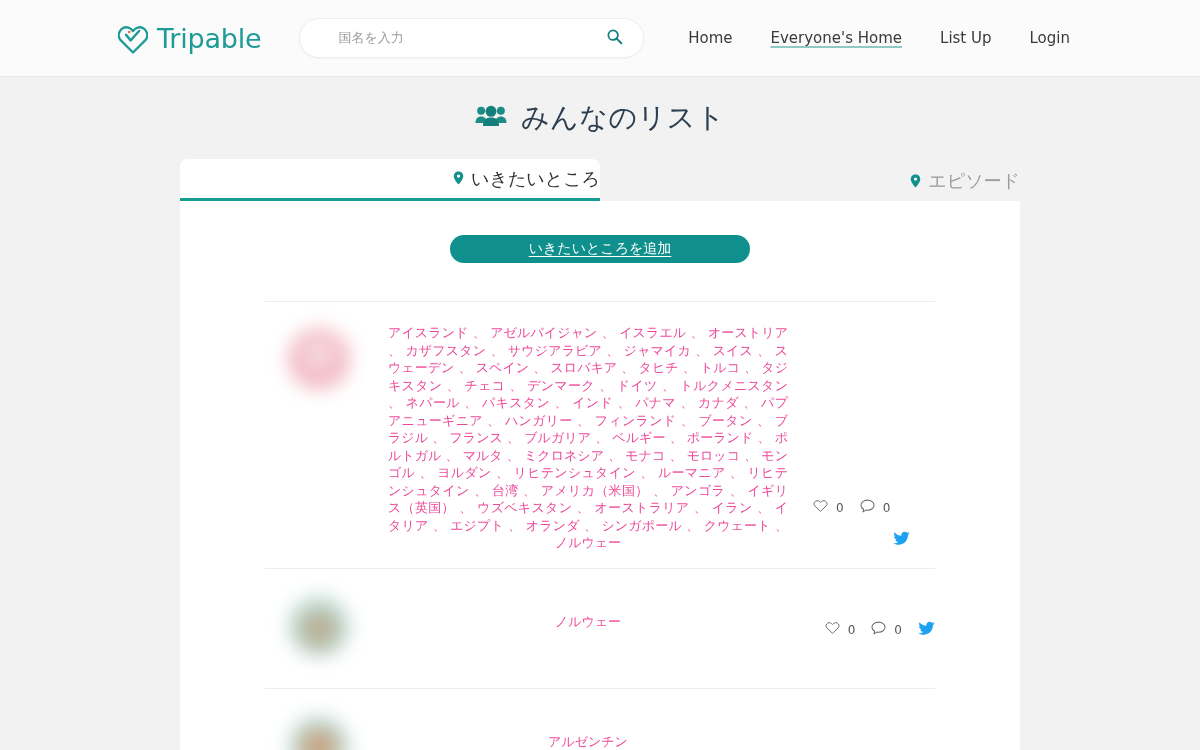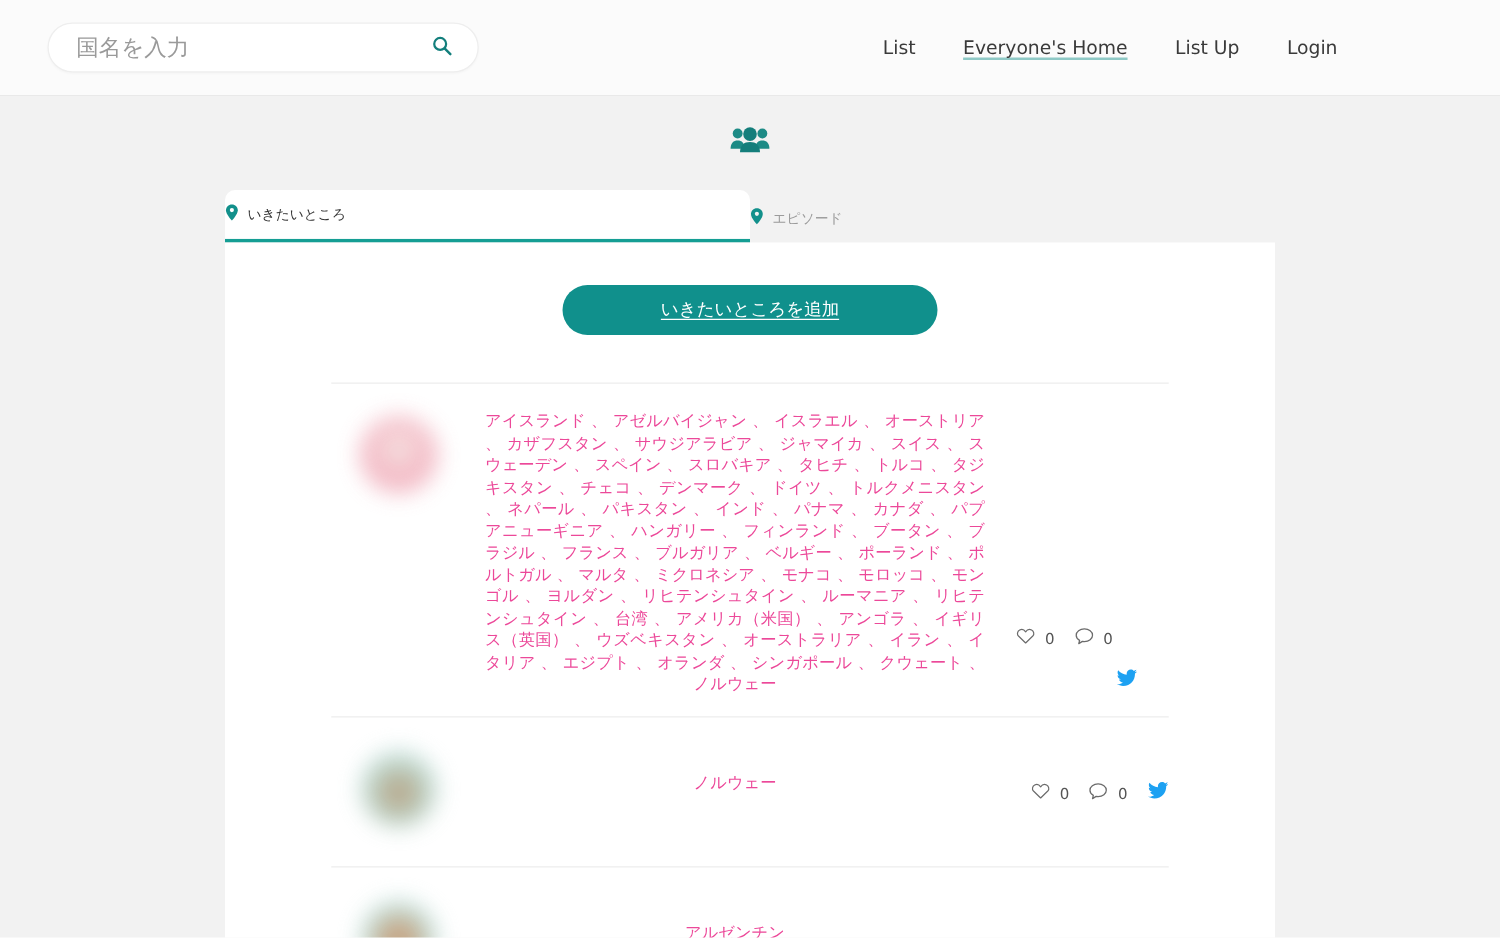--- a/index.html
+++ b/index.html
@@ -50,24 +50,25 @@
     display: flex;
     align-items: center;
     padding: 0 16px 0 20px;
     box-shadow: 0 1px 2px rgba(0,0,0,0.03);
   }
   .search-input {
     flex: 1;
     border: 0;
     outline: 0;
     background: transparent;
-    font-size: 18px;
-    font-family: Liberation Sans, sans-serif;
+    font-size: 13px;
+    font-family: Liberation Mono, monospace;
     color: #444;
     height: 100%;
+    margin-left: 16px;
   }
   .search-input::placeholder { color: #9a9a9a; }
   .search-btn {
     background: transparent; border: 0; cursor: pointer;
     padding: 0 4px; display: flex; align-items: center;
   }
 
   .nav {
     position: absolute;
     right: 130px;
@@ -112,23 +113,23 @@
   .tabs {
     display: flex;
     height: 42px;
     align-items: flex-end;
   }
   .tab {
     flex: 1;
     height: 40px;
     display: flex;
     align-items: center;
-    justify-content: flex-start;
+    justify-content: flex-end;
     gap: 7px;
-    font-size: 11px;
+    font-size: 18px;
     color: #9b9b9b;
     cursor: pointer;
     border-radius: 8px 8px 0 0;
     font-family: "DejaVu Sans", "Liberation Sans", sans-serif;
     user-select: none;
   }
   .tab.active {
     background: #ffffff;
     color: #333;
     height: 42px;
@@ -138,21 +139,21 @@
 
   .card {
     background: #ffffff;
     min-height: 520px;
     padding-top: 34px;
   }
 
   .add-btn-row { display: flex; justify-content: center; }
   .add-btn {
     width: 300px;
-    height: 40px;
+    height: 28px;
     background: #10908c;
     color: #ffffff;
     border: 0;
     border-radius: 24px;
     font-size: 14px;
     cursor: pointer;
     font-family: "DejaVu Sans", "Liberation Sans", sans-serif;
     text-decoration: underline;
     text-underline-offset: 2.5px;
   }
@@ -217,52 +218,63 @@
   }
   .stat-count { font-size: 12px; color: #555; font-family: "DejaVu Sans", sans-serif; }
   .tw-btn { cursor: pointer; display: flex; align-items: center; }
   .tw-align-right { margin-left: 80px; }
 </style>
 </head>
 <body>
 
 <div class="header">
 
+  <a class="brand" href="#">
+    <span class="brand-icon">
+      <svg viewBox="0 0 32 33" width="30" height="31" xmlns="http://www.w3.org/2000/svg">
+        <path d="M16 31.5 2.5 18 C-0.5 14 0.5 8 5 5.5 C9 3.3 13.5 5 16 8.5 C18.5 5 23 3.3 27 5.5 C31.5 8 32.5 14 29.5 18 Z" fill="none" stroke="#1d9b96" stroke-width="2.4" stroke-linejoin="round"></path>
+        <path d="M8.5 12.5 L13.5 18.5 L22.5 8.5" fill="none" stroke="#1d9b96" stroke-width="2.6" stroke-linecap="round" stroke-linejoin="round"></path>
+        <circle cx="12" cy="9.5" r="1.4" fill="#d87a3c"></circle>
+      </svg>
+    </span>
+    <span class="brand-name">Tripable</span>
+  </a>
 
   <div class="search-wrap">
     <input class="search-input" type="text" placeholder="国名を入力" style="">
     <button class="search-btn">
       <span>
         <svg width="17" height="17" viewBox="0 0 20 20" xmlns="http://www.w3.org/2000/svg">
           <circle cx="8.4" cy="8.4" r="5.6" fill="none" stroke="#137f7c" stroke-width="2.1"></circle>
           <line x1="12.8" y1="12.8" x2="18" y2="18" stroke="#137f7c" stroke-width="2.3" stroke-linecap="round"></line>
         </svg>
       </span>
     </button>
   </div>
 
   <nav class="nav">
-    <a href="#">List</a>
+    <a href="#">Home</a>
     <a href="#" class="active">Everyone's Home</a>
     <a href="#">List Up</a>
     <a href="#">Login</a>
   </nav>
 </div>
 
 <div class="page-title">
   <span>
     <svg width="32" height="26" viewBox="0 0 34 26" xmlns="http://www.w3.org/2000/svg">
       <circle cx="6.5" cy="7.5" r="4.2" fill="#1d8b86"></circle>
       <path d="M0.5 20.5 C0.5 15.6 3 13.4 6.5 13.4 C10 13.4 12.5 15.6 12.5 20.5 Z" fill="#1d8b86"></path>
       <circle cx="27.5" cy="7.5" r="4.2" fill="#1d8b86"></circle>
       <path d="M21.5 20.5 C21.5 15.6 24 13.4 27.5 13.4 C31 13.4 33.5 15.6 33.5 20.5 Z" fill="#1d8b86"></path>
       <circle cx="17" cy="8" r="5.8" fill="#147e7b"></circle>
       <path d="M8.5 23.5 C8.5 17.2 12 14.6 17 14.6 C22 14.6 25.5 17.2 25.5 23.5 Z" fill="#147e7b"></path>
     </svg>
   </span>
+  <span class="title-text">みんなのリスト</span>
 </div>
 
 <div class="content">
 
   <div class="tabs">
 
     <div class="tab active">
       <span class="tab-icon">
         <svg width="11" height="14" viewBox="0 0 12 16" xmlns="http://www.w3.org/2000/svg">
           <path d="M6 0.6 C2.9 0.6 0.6 3 0.6 5.9 C0.6 9.7 6 15.4 6 15.4 C6 15.4 11.4 9.7 11.4 5.9 C11.4 3 9.1 0.6 6 0.6 Z" fill="#12908b"></path>

